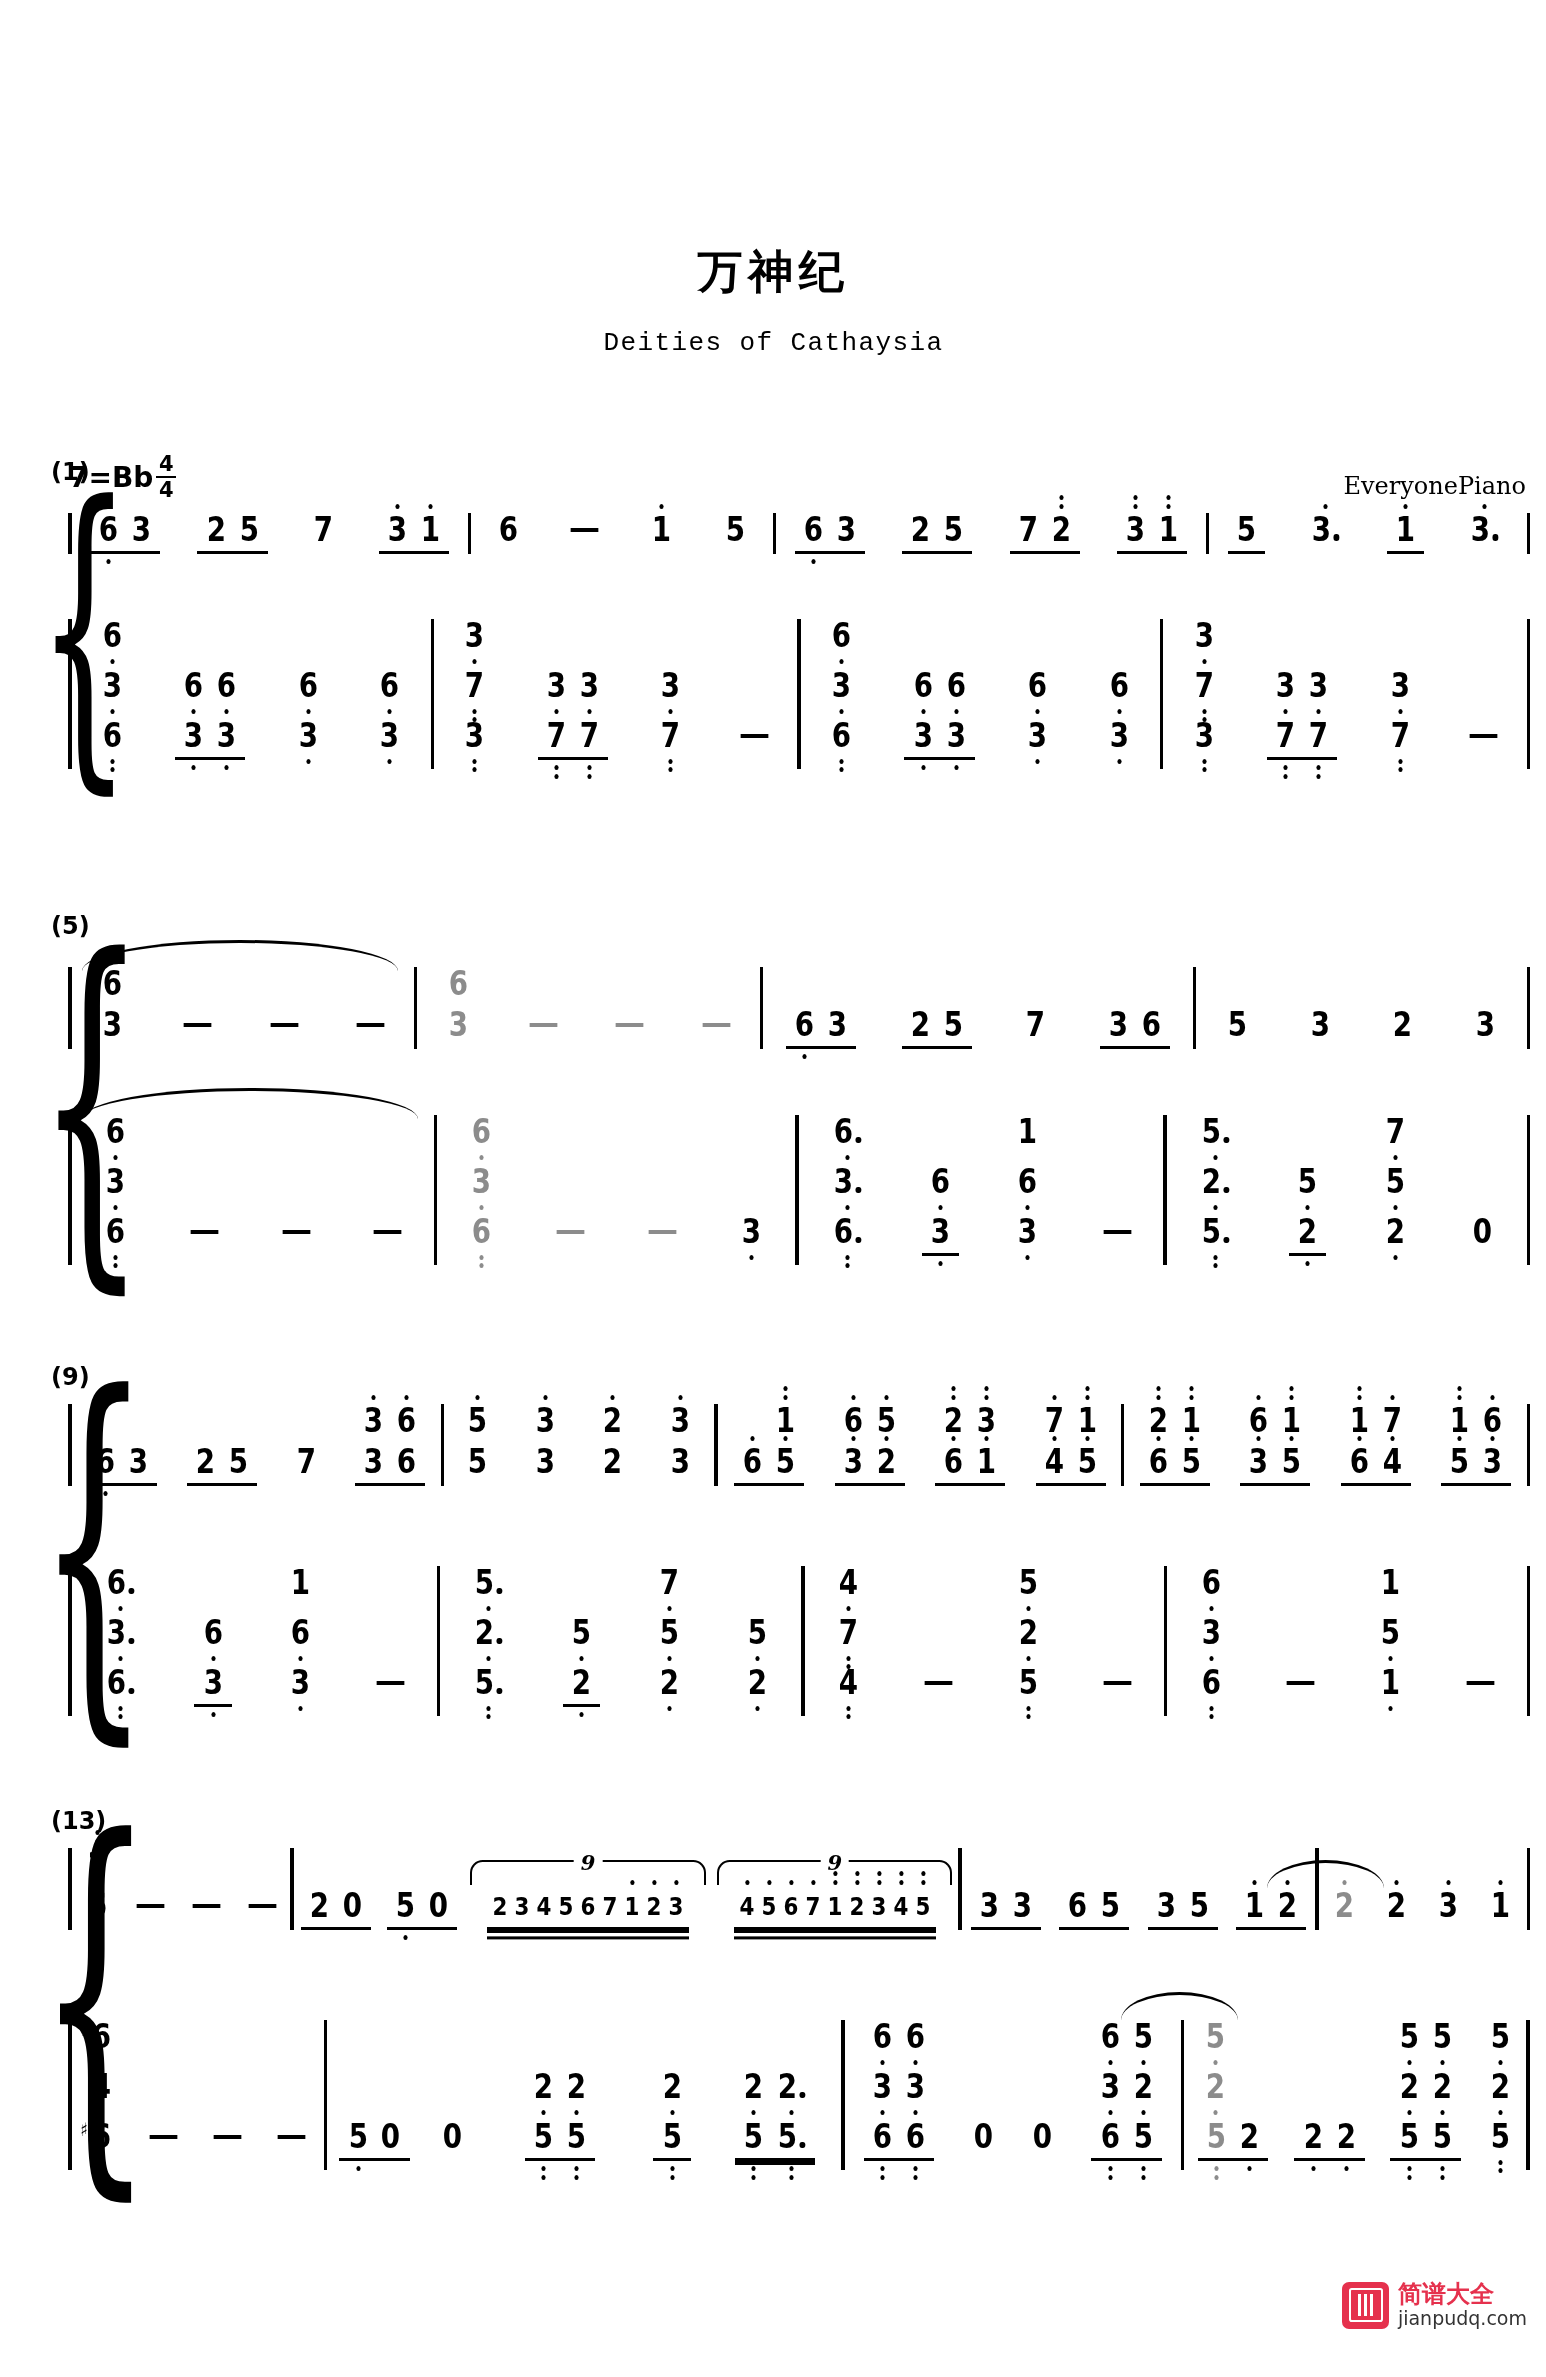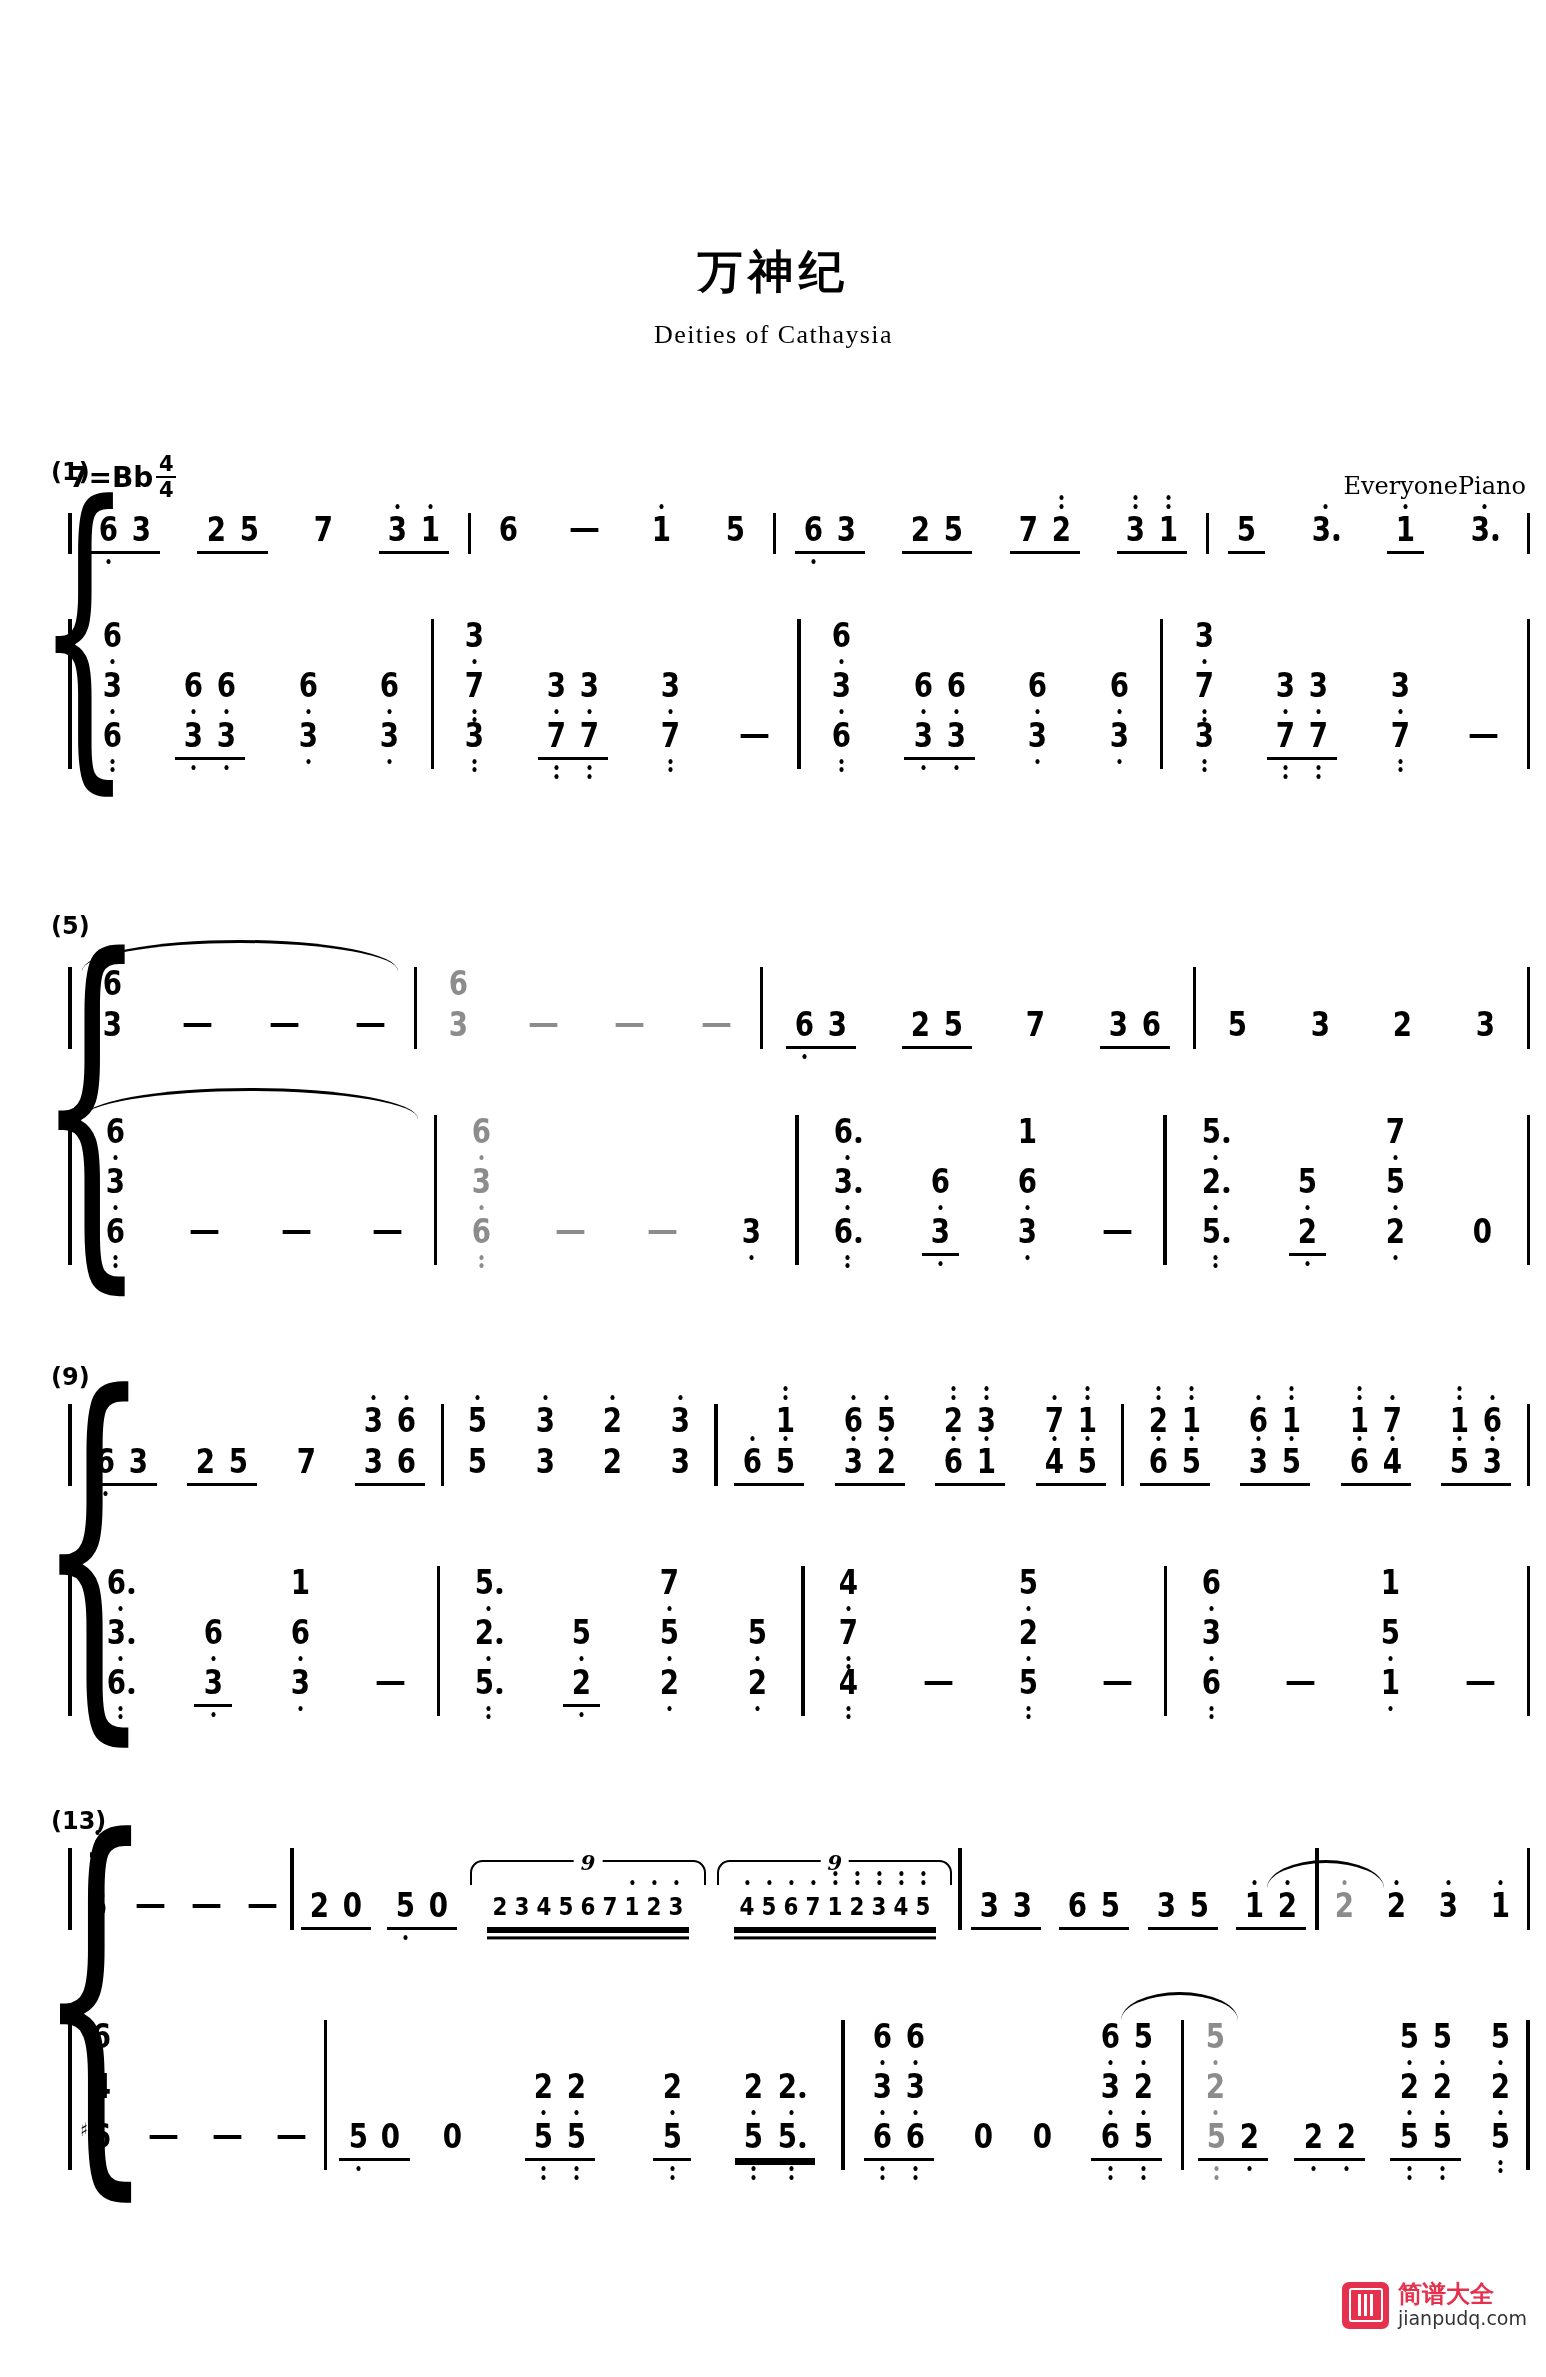--- a/index.html
+++ b/index.html
@@ -1,21 +1,21 @@
 <!DOCTYPE html>
 <html style="font-size:11.3px"><head>
 <meta charset="utf-8">
 <style>
   html,body{margin:0;padding:0;background:#e8e8e8}
   .page{position:relative;width:1547px;height:2377px;background:#ffffff;margin:0 auto;
         font-family:"DejaVu Sans",sans-serif;color:#000;overflow:hidden}
   .title{position:absolute;top:242px;left:0;width:100%;text-align:center;
          font-size:45px;font-weight:700;letter-spacing:5.7px}
-  .subtitle{position:absolute;top:320px;left:0;width:100%;text-align:center;
-            font-size:26px;font-family:Liberation Serif, serif;letter-spacing:1.4px}
+  .subtitle{position:absolute;top:328px;left:0;width:100%;text-align:center;
+            font-size:26px;font-family:Liberation Mono, monospace;letter-spacing:1.4px}
   .keysig{position:absolute;left:69px;top:454px;font-size:28px;font-weight:700;display:flex;align-items:center}
   .frac{display:inline-flex;flex-direction:column;align-items:center;margin-left:2.8px;line-height:1;font-size:21px}
   .frac .fn{padding:0 2.8px 1.4px;border-bottom:2.8px solid #000}
   .frac .fd{padding:1.4px 2.8px 0}
   .credit{position:absolute;right:21px;top:472px;font-size:24px;font-family:"DejaVu Serif",serif}
 
   .sys{position:absolute;left:0;right:0}
   .sys1{top:458px}.sys2{top:912px}.sys3{top:1363px}.sys4{top:1807px}
   .syslabel{margin-left:51px;font-size:24px;font-weight:700;height:28px}
   .sys1 .syslabel,.sys2 .syslabel{height:42px}

